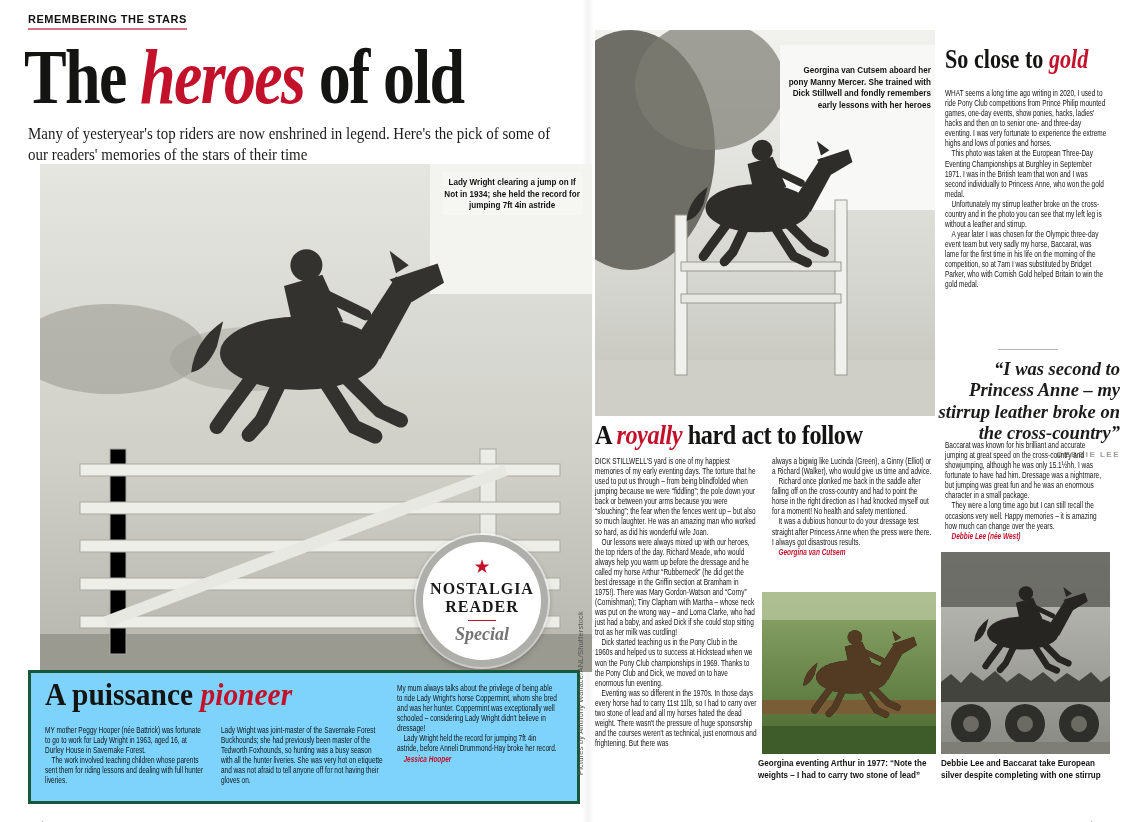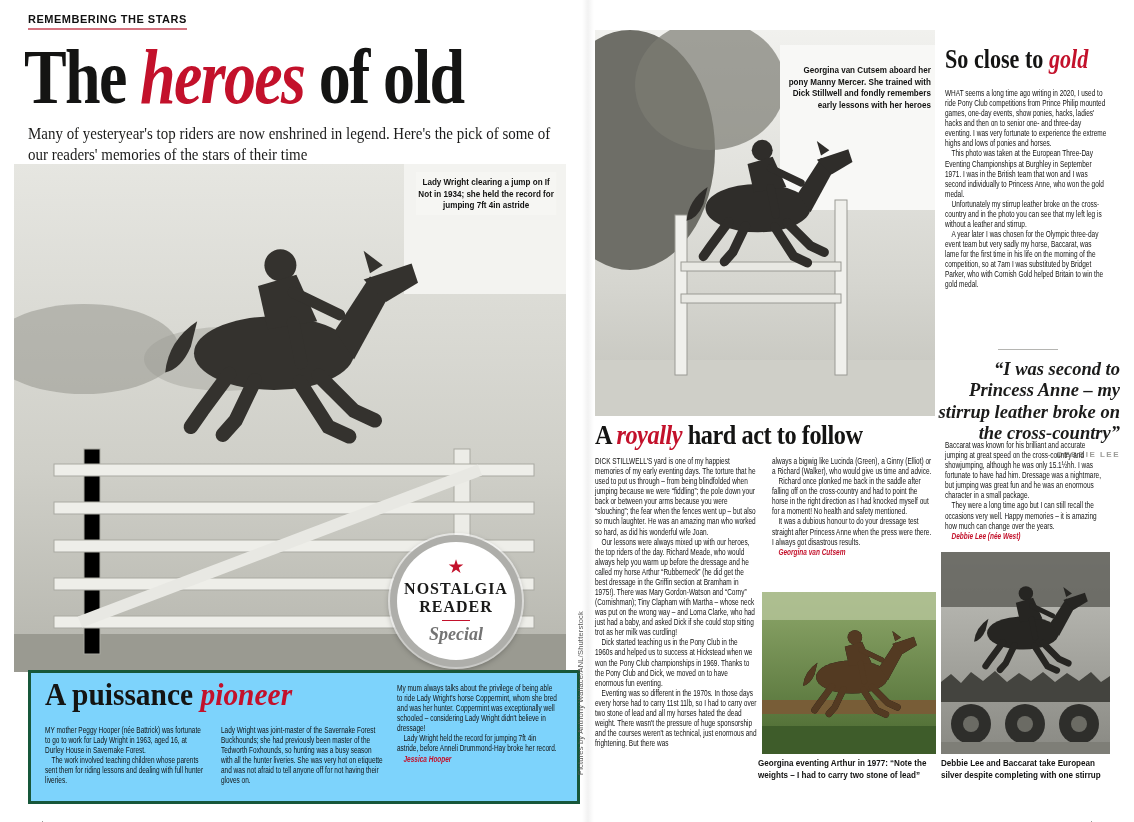--- a/index.html
+++ b/index.html
@@ -113,21 +113,21 @@
       </g>
     </defs>
   </svg>
 
   <div class="kicker">REMEMBERING THE STARS</div>
 
   <h1 class="title"><span>The </span><span class="accent">heroes</span><span> of old</span></h1>
 
   <div class="standfirst">Many of yesteryear's top riders are now enshrined in legend. Here's the pick of some of our readers' memories of the stars of their time</div>
 
-  <div class="photo" style="left:14px; top:164px; width:552px; height:508px;">
+  <div class="photo" style="left:40px; top:164px; width:552px; height:508px;">
     <svg width="552" height="508" viewBox="0 0 552 508" preserveAspectRatio="none">
       <defs>
         <linearGradient id="g1" x1="0" y1="0" x2="0" y2="1">
           <stop offset="0" stop-color="#e6e6e1"></stop>
             <stop offset=".6" stop-color="#cfcfc8"></stop>
             <stop offset="1" stop-color="#b5b5ad"></stop>
         </linearGradient>
       </defs>
       <rect width="552" height="508" fill="url(#g1)"></rect>
       <ellipse cx="70" cy="185" rx="95" ry="45" fill="#8f8f88" opacity=".5"></ellipse>

